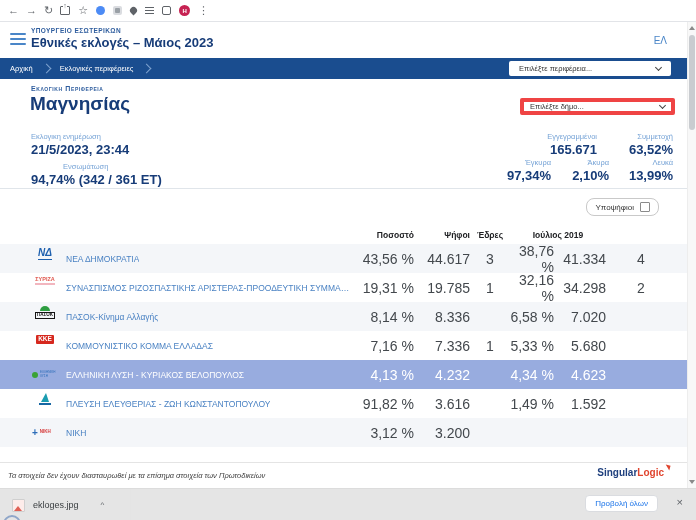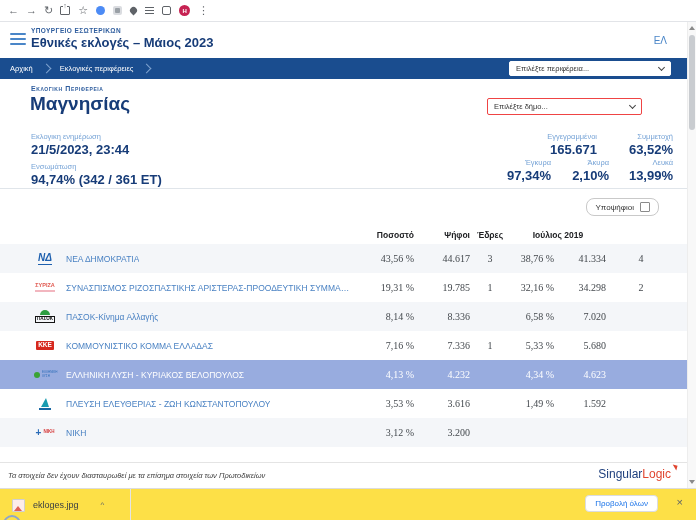--- a/index.html
+++ b/index.html
@@ -41,25 +41,25 @@
   .app-header{position:absolute;top:0;left:0;right:0;height:36px;border-bottom:1px solid #d9e6f0;}
   .hamburger{position:absolute;left:10px;top:11px;width:16px;height:12px;display:flex;flex-direction:column;justify-content:space-between;cursor:pointer;}
   .hamburger i{display:block;height:2px;background:#4a86c8;border-radius:1px;}
   .ministry{position:absolute;left:31px;top:5px;font-size:6.5px;letter-spacing:.4px;color:#2e5d9e;font-weight:bold;}
   .app-title{position:absolute;left:31px;top:13px;font-size:13px;font-weight:bold;color:#173c78;}
   .lang{position:absolute;right:20px;top:13px;font-size:10px;color:#4a86c8;cursor:pointer;padding-left:8px;}
 
   .crumbbar{position:absolute;top:36px;left:0;right:0;height:21px;background:#1a4d8f;display:flex;align-items:center;padding-left:10px;box-sizing:border-box;}
   .crumb{color:#fff;font-size:7.5px;cursor:pointer;}
   .crumb-sep{width:6px;height:6px;border-top:1px solid #7fa3cf;border-right:1px solid #7fa3cf;transform:rotate(45deg);margin:0 10px;}
-  .selectbox{background:#fff;border:1px solid #ef4444;border-radius:2px;display:flex;align-items:center;
+  .selectbox{background:#fff;border:4px solid #ef4444;border-radius:2px;display:flex;align-items:center;
     justify-content:space-between;padding:0 6px;box-sizing:border-box;font-size:7.5px;color:#333;cursor:pointer;}
   .chev{width:4px;height:4px;border-right:1px solid #444;border-bottom:1px solid #444;transform:rotate(45deg);margin-top:-2px;}
   .sel-region{position:absolute;right:16px;top:3px;width:162px;height:15px;border-color:#fff;}
-  .sel-muni{position:absolute;right:45px;top:76px;width:155px;height:17px;}
+  .sel-muni{position:absolute;right:12px;top:76px;width:155px;height:17px;}
 
   .region-label{position:absolute;left:31px;top:63px;font-size:7px;font-weight:bold;letter-spacing:.6px;color:#2e5d9e;font-variant:small-caps;}
   .region-name{position:absolute;left:30px;top:71px;font-size:19px;font-weight:bold;color:#173c78;}
 
   .stats{position:absolute;top:108px;left:0;right:0;height:58px;border-bottom:1px solid #e0e5ea;}
   .slabel{font-size:7.5px;color:#76a3d6;}
   .sval{font-size:13px;font-weight:bold;color:#173c78;}
   .stats-left{position:absolute;left:31px;top:2px;display:flex;flex-direction:column;gap:1px;}
   .stats-right-1{position:absolute;right:14px;top:2px;display:flex;gap:12px;}
   .stats-right-2{position:absolute;right:14px;top:28px;display:flex;gap:8px;}
@@ -76,49 +76,49 @@
   .c-pct{width:60px;text-align:right;} .c-votes{width:56px;text-align:right;} .c-seats{width:40px;text-align:center;}
   .c-p19{width:44px;text-align:right;} .c-v19{width:52px;text-align:right;} .c-s19{width:70px;text-align:center;}
   .c-july{width:96px;text-align:center;}
 
   .tbody{position:absolute;top:222px;left:0;right:0;}
   .trow{height:29px;display:flex;align-items:center;padding:0 11px 0 32px;box-sizing:border-box;font-size:8.5px;color:#43484d;}
   .trow:nth-child(odd){background:#f4f6f9;}
   .trow.hl{background:#98acdf !important;color:#fff;}
   .trow.hl .pname{color:#fff;}
   .pname{color:#4a82c3;margin-left:8px;white-space:nowrap;overflow:hidden;text-overflow:ellipsis;cursor:pointer;}
-  .num{font-size:10px;font-family:Liberation Serif, serif;}
-
-  
-  .plogo{width:26px;height:22px;display:flex;flex-direction:column;align-items:center;justify-content:center;flex:0 0 auto;line-height:1;}
+  .num{font-size:14px;}
+
+  
+  .plogo{width:26px;height:22px;display:flex;flex-direction:column;align-items:center;flex:0 0 auto;line-height:1;}
   .logo-nd .ltxt{color:#1d5fae;font-weight:bold;font-style:italic;font-size:10px;border-bottom:1px solid #1d5fae;padding-bottom:1px;}
   .logo-syriza .ltxt{color:#e0584f;font-weight:bold;font-size:5.5px;border-bottom:2px solid #f2b6bf;padding-bottom:1px;}
   .logo-pasok{gap:1px;}
   .logo-pasok::before{content:'';width:10px;height:5px;background:#2e9e41;border-radius:10px 10px 0 0;}
   .logo-pasok .ltxt{font-size:4.5px;font-weight:bold;color:#141414;border:0.5px solid #141414;padding:0.5px 1px;}
   .logo-kke .ltxt{background:#d6281e;color:#fff;font-weight:bold;font-size:6.5px;padding:1.5px 2px;border-radius:1px;}
   .logo-el{flex-direction:row;gap:2px;}
   .logo-el::before{content:'';width:6px;height:6px;border-radius:50%;background:#3aa335;flex:0 0 auto;}
   .logo-el .ltxt{font-size:3px;color:#2b6cb8;width:14px;line-height:1.2;}
   .logo-pe::before{content:'';width:0;height:0;border-left:5px solid transparent;border-right:3px solid transparent;border-bottom:9px solid #1a9cb0;}
   .logo-pe::after{content:'';width:12px;height:2px;background:#1767a3;margin-top:1px;}
   .logo-pe .ltxt{font-size:3px;color:#1a9cb0;}
   .logo-niki{flex-direction:row;gap:2px;}
   .logo-niki::before{content:'+';color:#2b6cb8;font-size:10px;font-weight:bold;}
   .logo-niki .ltxt{font-size:4.5px;font-weight:bold;color:#d63b3b;}
 
   .pfooter{position:absolute;top:440px;left:0;right:0;height:26px;border-top:1px solid #e4e4e4;}
   .disclaimer{position:absolute;left:8px;top:8px;font-size:7.5px;font-style:italic;color:#3c3c3c;}
-  .brand{position:absolute;right:16px;top:4px;font-size:12px;font-weight:normal;cursor:pointer;}
+  .brand{position:absolute;right:23px;top:4px;font-size:10px;font-weight:bold;cursor:pointer;}
   .brand .b1{color:#1e3f7d;} .brand .b2{color:#e0452f;position:relative;}
   .brand .b2::after{content:'';position:absolute;right:-6px;top:-2px;width:0;height:0;
     border-left:5px solid transparent;border-top:5px solid #e0452f;transform:rotate(15deg);}
 
   
-  .shelf{position:absolute;left:0;right:0;top:488px;height:32px;background:#fde047;border-top:1px solid #dcdcdc;box-sizing:border-box;}
+  .shelf{position:absolute;left:0;right:0;top:488px;height:32px;background:#e5e5e5;border-top:1px solid #dcdcdc;box-sizing:border-box;}
   .dl-chip{position:absolute;left:12px;top:6px;height:20px;display:flex;align-items:center;gap:8px;cursor:pointer;}
   .file-ic{width:11px;height:11px;border:1px solid #cfcfcf;border-radius:1px;position:relative;background:#fdecea;overflow:hidden;}
   .file-ic::after{content:'';position:absolute;bottom:0;left:1px;width:0;height:0;
     border-left:4px solid transparent;border-right:4px solid transparent;border-bottom:5px solid #e06055;}
   .dl-name{font-size:9px;color:#3c4043;}
   .dl-caret{font-size:8px;color:#5f6368;margin-left:14px;transform:scaleY(.8);}
   .shelf-divider{position:absolute;left:130px;top:0;bottom:0;width:1px;background:#e4e4e4;}
   .viewall{position:absolute;right:38px;top:6px;padding:3px 9px;border:1px solid #dadce0;border-radius:4px;
     color:#1a73e8;font-size:8px;background:#fff;cursor:pointer;}
   .shelf-close{position:absolute;right:13px;top:8px;font-size:11px;color:#5f6368;cursor:pointer;line-height:1;}
@@ -174,21 +174,21 @@
     <div class="region-name">Μαγνησίας</div>
     <div class="selectbox sel-muni">
       <span>Επιλέξτε δήμο...</span>
       <span class="chev"></span>
     </div>
 
     <div class="stats">
       <div class="stats-left">
         <span class="slabel">Εκλογικη ενημέρωση</span>
         <span class="sval">21/5/2023, 23:44</span>
-        <span class="slabel" style="margin-top:4px;">Ενσωμάτωση</span>
+        <span class="slabel" style="margin-top:4px;margin-left:32px;">Ενσωμάτωση</span>
         <span class="sval">94,74% (342 / 361 ΕΤ)</span>
       </div>
       <div class="stats-right-1">
         <div class="scol w80">
           <span class="slabel">Εγγεγραμμένοι</span>
           <span class="sval">165.671</span>
         </div>
         <div class="scol w64">
           <span class="slabel">Συμμετοχή</span>
           <span class="sval">63,52%</span>
@@ -295,21 +295,21 @@
     <div class="c-v19 num">4.623</div>
     <div class="c-s19 num"></div>
   </div>
         <div class="trow">
     <div class="c-name">
       <span class="plogo logo-pe">
               <span class="ltxt"></span>
             </span>
       <span class="pname">ΠΛΕΥΣΗ ΕΛΕΥΘΕΡΙΑΣ - ΖΩΗ ΚΩΝΣΤΑΝΤΟΠΟΥΛΟΥ</span>
     </div>
-    <div class="c-pct num">3,53 %</div>
+    <div class="c-pct num">91,82 %</div>
     <div class="c-votes num">3.616</div>
     <div class="c-seats num"></div>
     <div class="c-p19 num">1,49 %</div>
     <div class="c-v19 num">1.592</div>
     <div class="c-s19 num"></div>
   </div>
         <div class="trow">
     <div class="c-name">
       <span class="plogo logo-niki">
               <span class="ltxt">ΝΙΚΗ</span>

